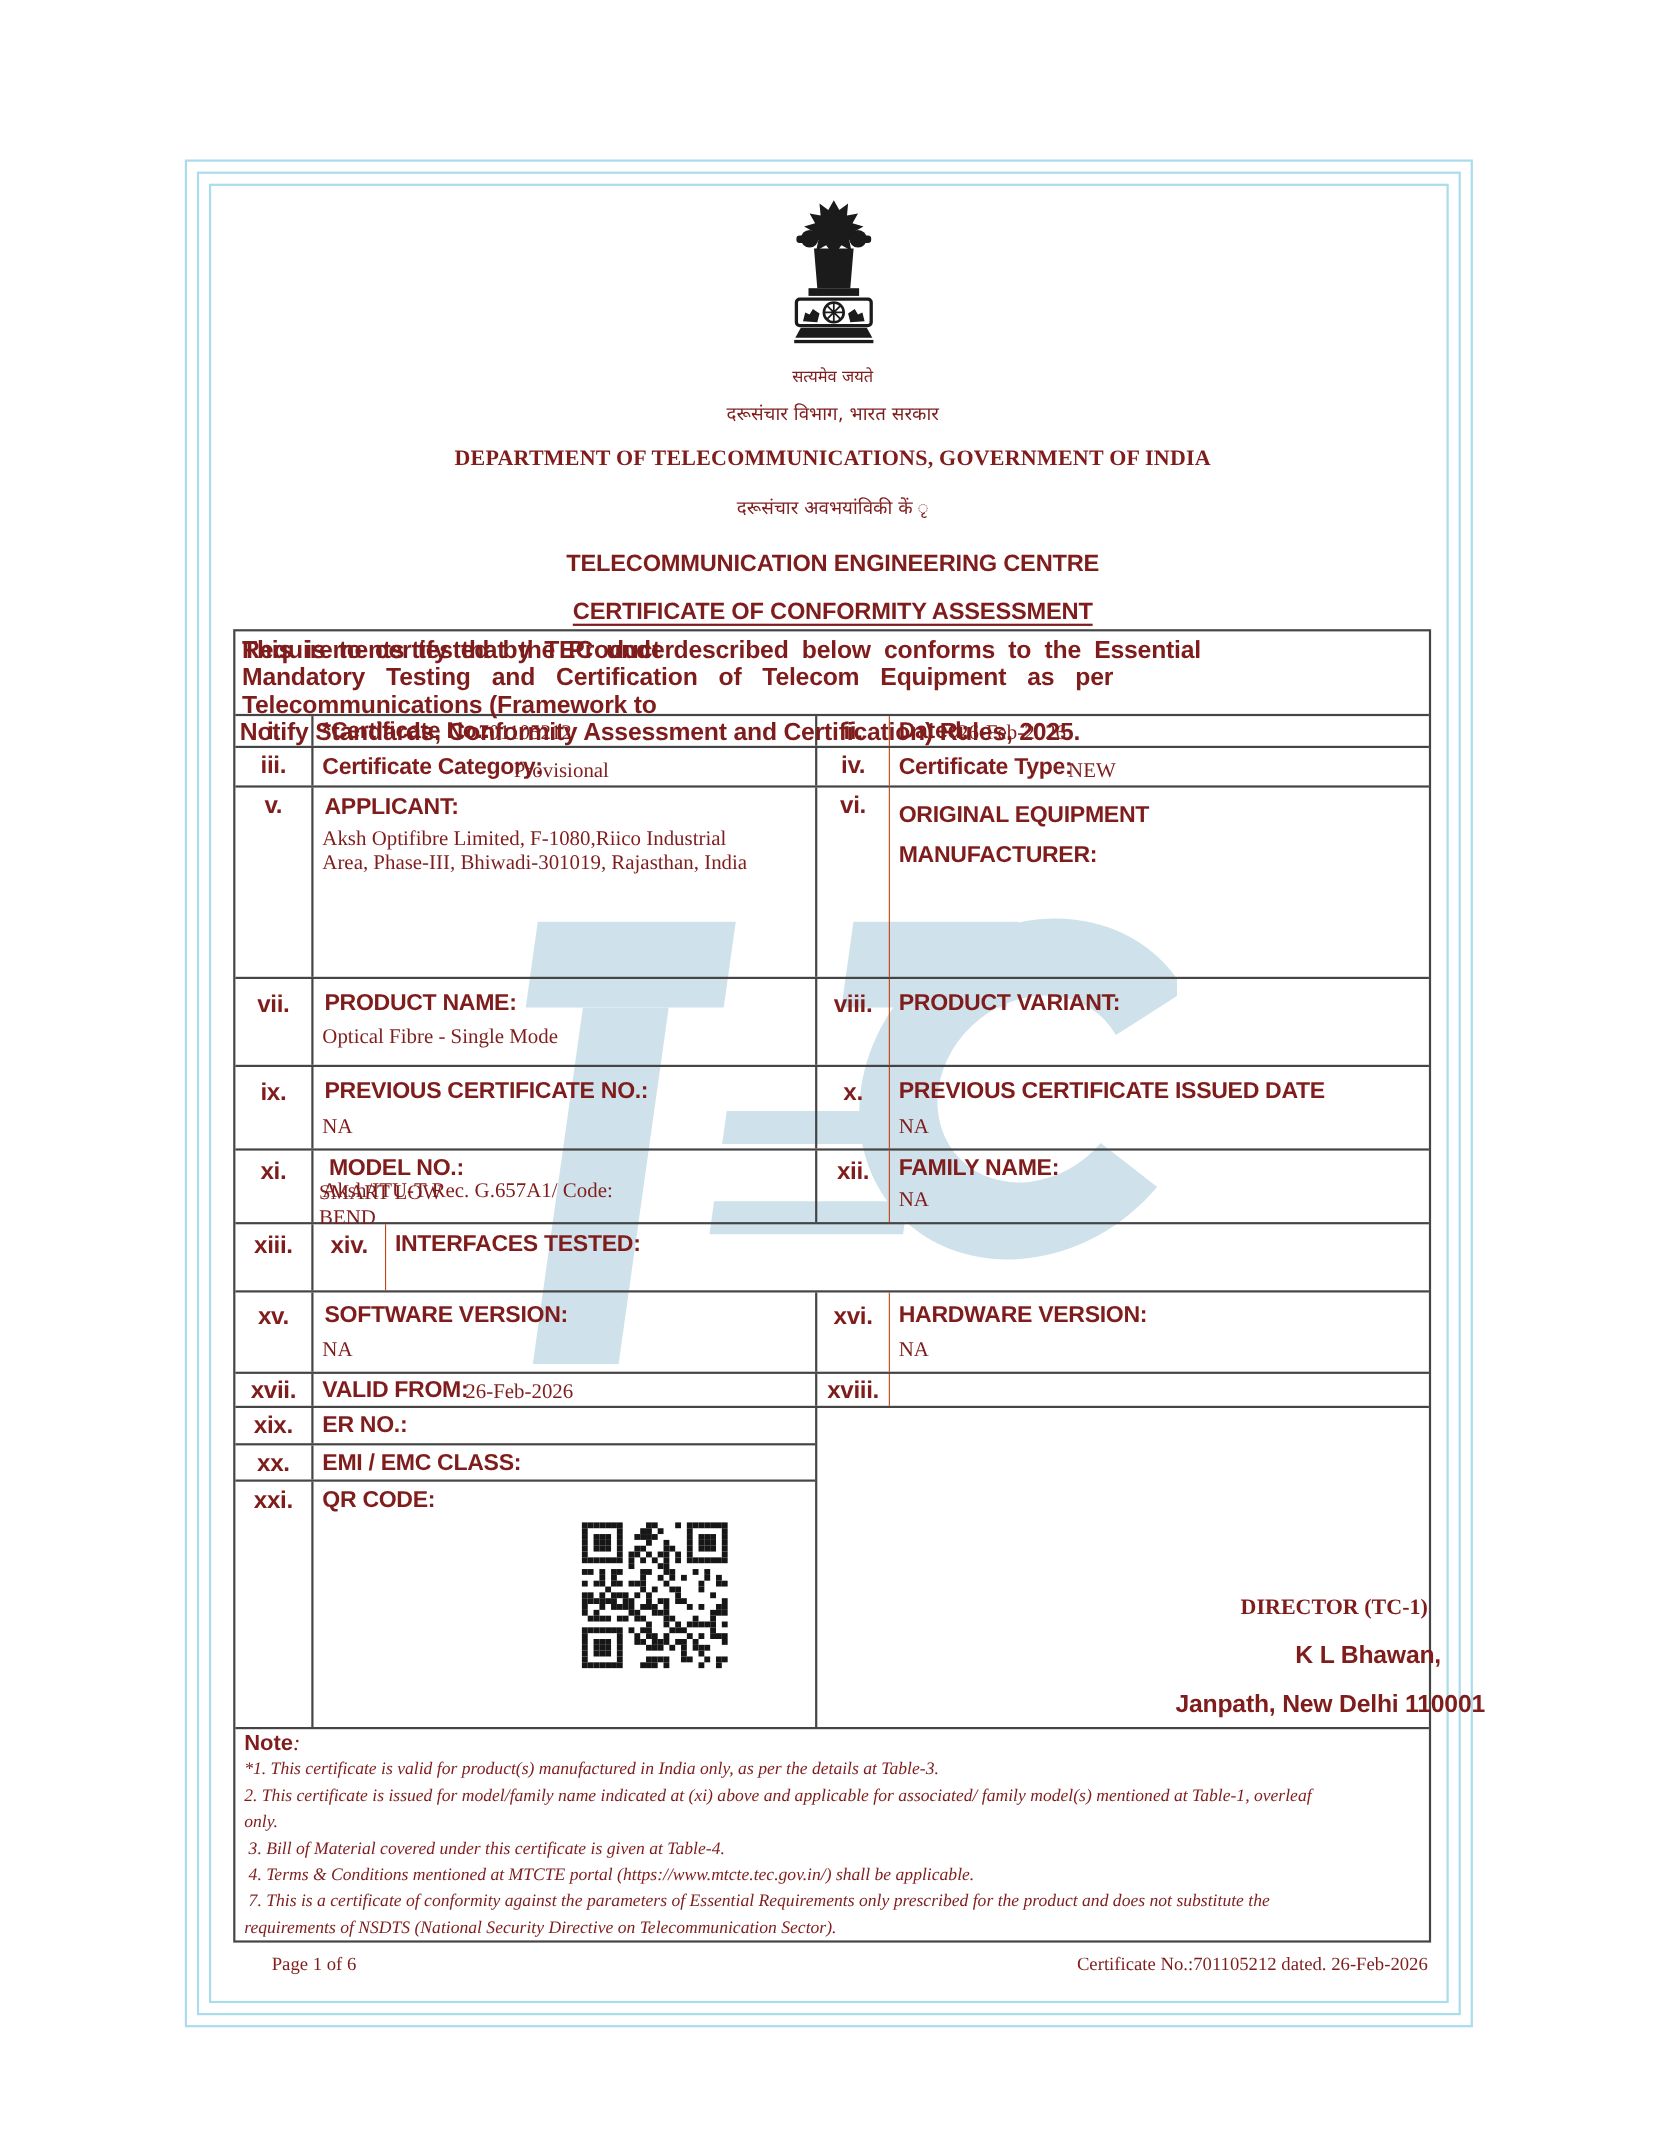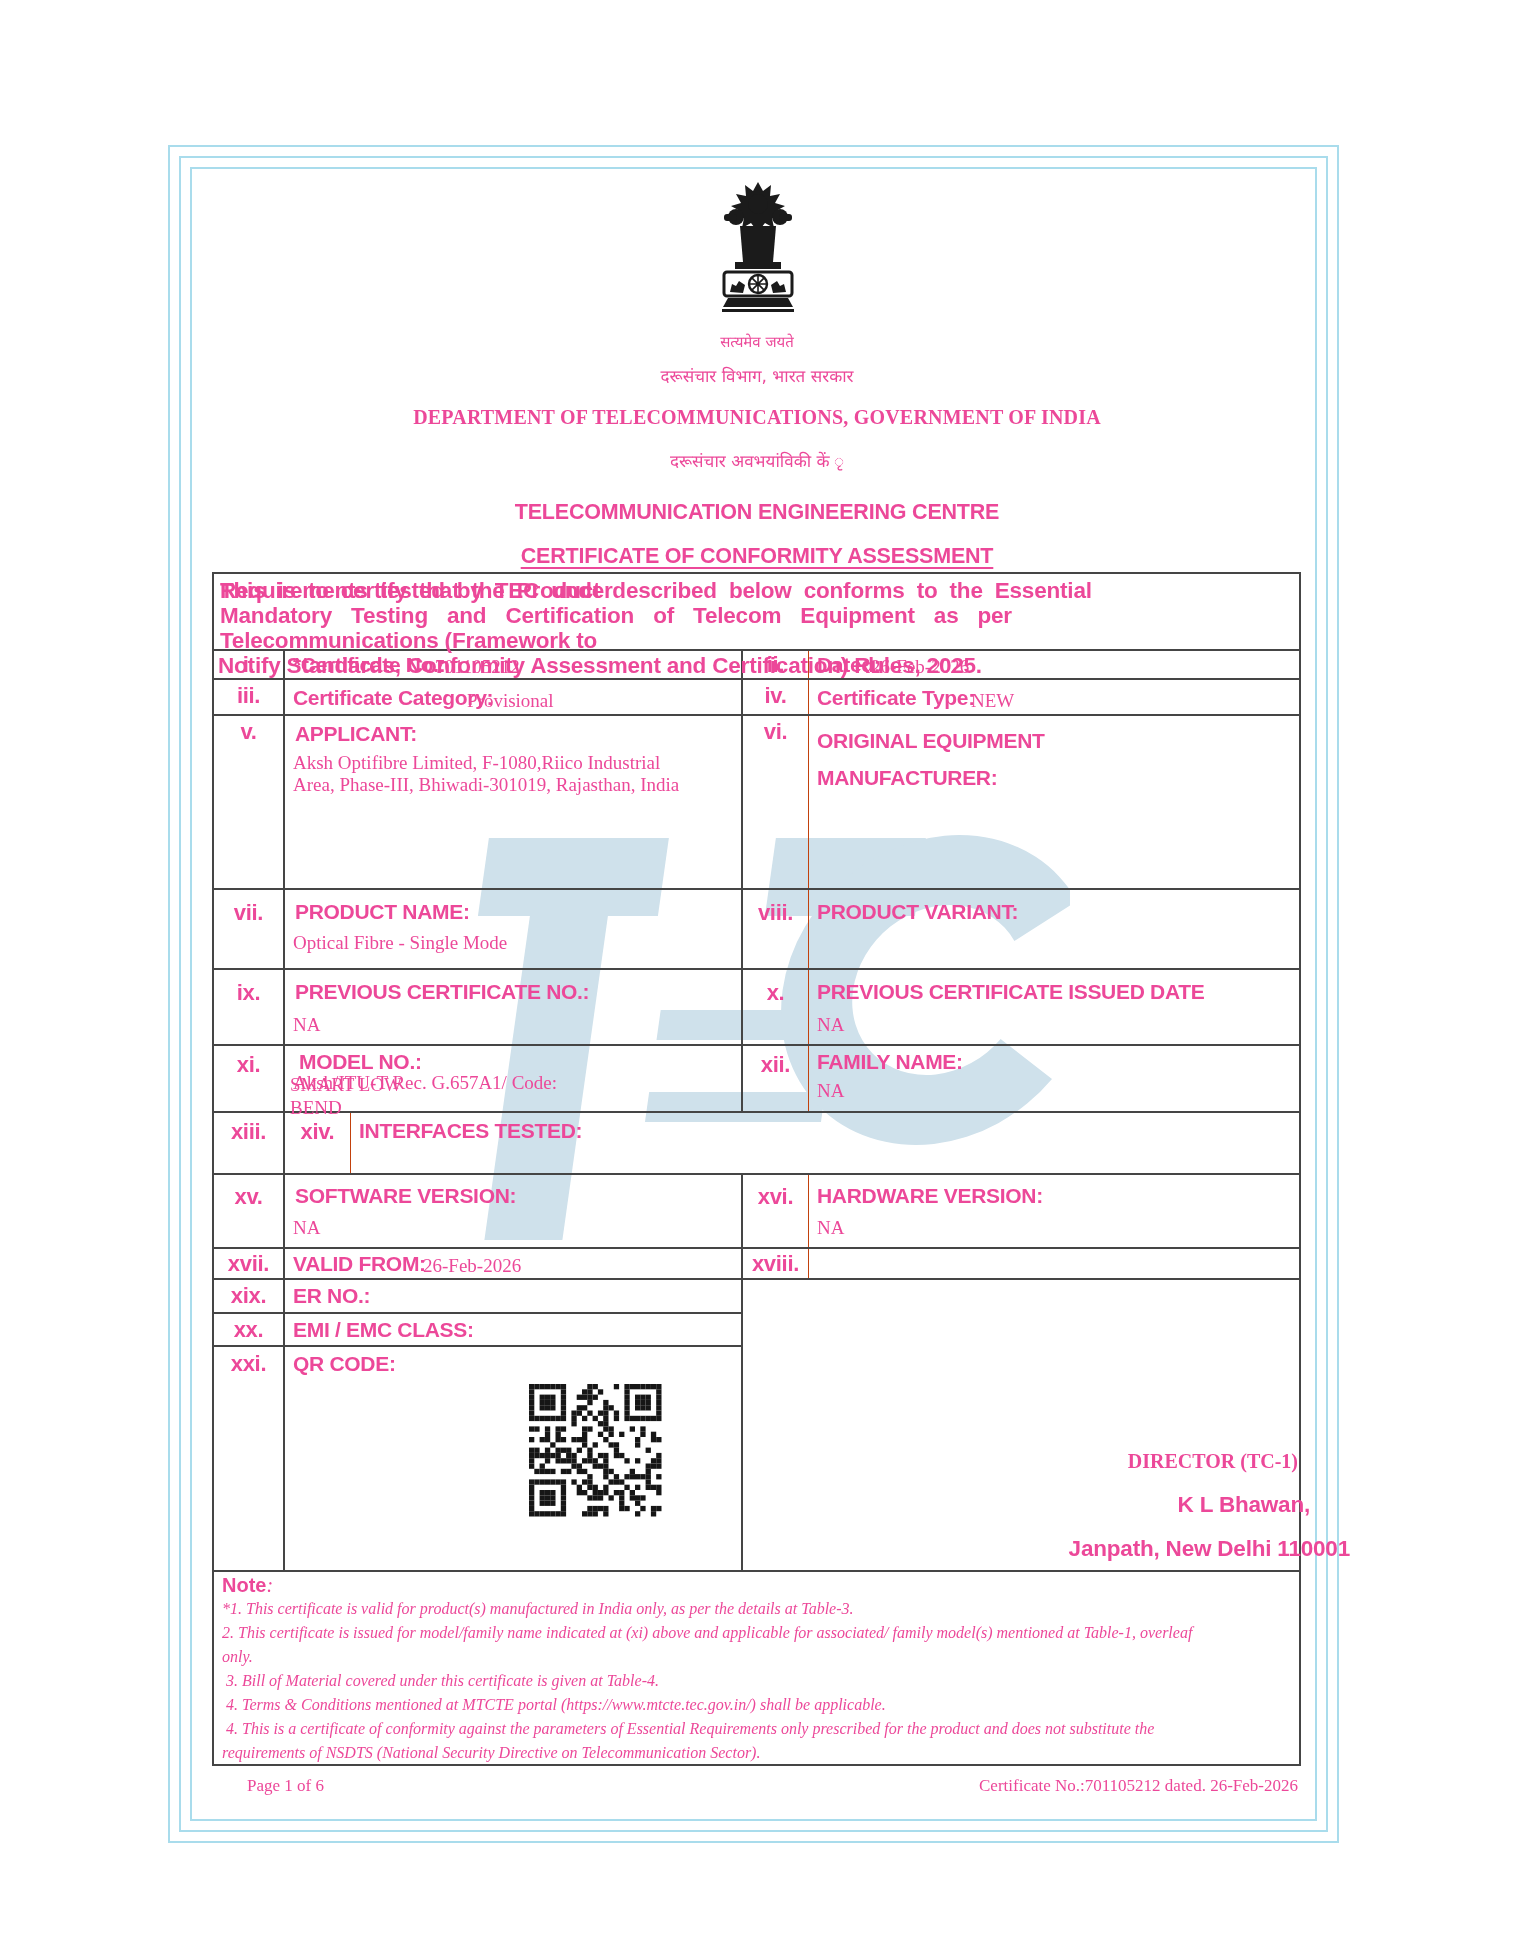--- a/index.html
+++ b/index.html
@@ -1,18 +1,18 @@
 <!DOCTYPE html>
 <html><head>
 <meta charset="utf-8">
 <style>
   html,body{margin:0;padding:0;background:#ffffff;}
   *{box-sizing:border-box;}
   #canvas{position:relative;width:1514px;height:1960px;background:#ffffff;overflow:hidden;
-          font-family:"Liberation Sans",sans-serif;color:#ec4899;}
+          font-family:"Liberation Sans",sans-serif;color:#7f1d1d;}
   .abs{position:absolute;}
   
   .frame{position:absolute;border:2px solid #a9dcec;}
   
   .center-line{position:absolute;left:0;width:1514px;text-align:center;white-space:nowrap;}
   .hindi{font-family:"DejaVu Sans",sans-serif;font-size:17px;}
   .motto{font-family:"DejaVu Sans",sans-serif;font-size:15px;}
   .dept-en{font-family:"Liberation Serif",serif;font-weight:700;font-size:20px;letter-spacing:.2px;}
   .centre-en{font-weight:700;font-size:21.5px;letter-spacing:-0.2px;}
   .cert-title{font-weight:700;font-size:21.5px;letter-spacing:-0.2px;text-decoration:underline;text-underline-offset:4px;}
@@ -253,21 +253,21 @@
       <div id="bs-right"></div>
     </div>
 
     <div class="trow" style="height:192px;border-bottom:none;">
       <div id="note-box" class="cell" style="width:100%;">
         <span class="note-head">Note</span><span class="note-colon">:</span>
         <div class="note-item">*1. This certificate is valid for product(s) manufactured in India only, as per the details at Table-3.</div>
         <div class="note-item">2. This certificate is issued for model/family name indicated at (xi) above and applicable for associated/ family model(s) mentioned at Table-1, overleaf only.</div>
         <div class="note-item"> 3. Bill of Material covered under this certificate is given at Table-4.</div>
         <div class="note-item"> 4. Terms &amp; Conditions mentioned at MTCTE portal (https://www.mtcte.tec.gov.in/) shall be applicable.</div>
-        <div class="note-item"> 4. This is a certificate of conformity against the parameters of Essential Requirements only prescribed for the product and does not substitute the requirements of NSDTS (National Security Directive on Telecommunication Sector).</div>
+        <div class="note-item"> 7. This is a certificate of conformity against the parameters of Essential Requirements only prescribed for the product and does not substitute the requirements of NSDTS (National Security Directive on Telecommunication Sector).</div>
       </div>
     </div>
   </div>
 
   <div id="qr"><svg width="137" height="137">
         <rect width="136.5" height="136.5" fill="#fff"></rect>
         <rect x="2" y="2" width="5.3" height="5.3" fill="#161616"></rect>
         <rect x="7.3" y="2" width="5.3" height="5.3" fill="#161616"></rect>
         <rect x="12.6" y="2" width="5.3" height="5.3" fill="#161616"></rect>
         <rect x="17.9" y="2" width="5.3" height="5.3" fill="#161616"></rect>

